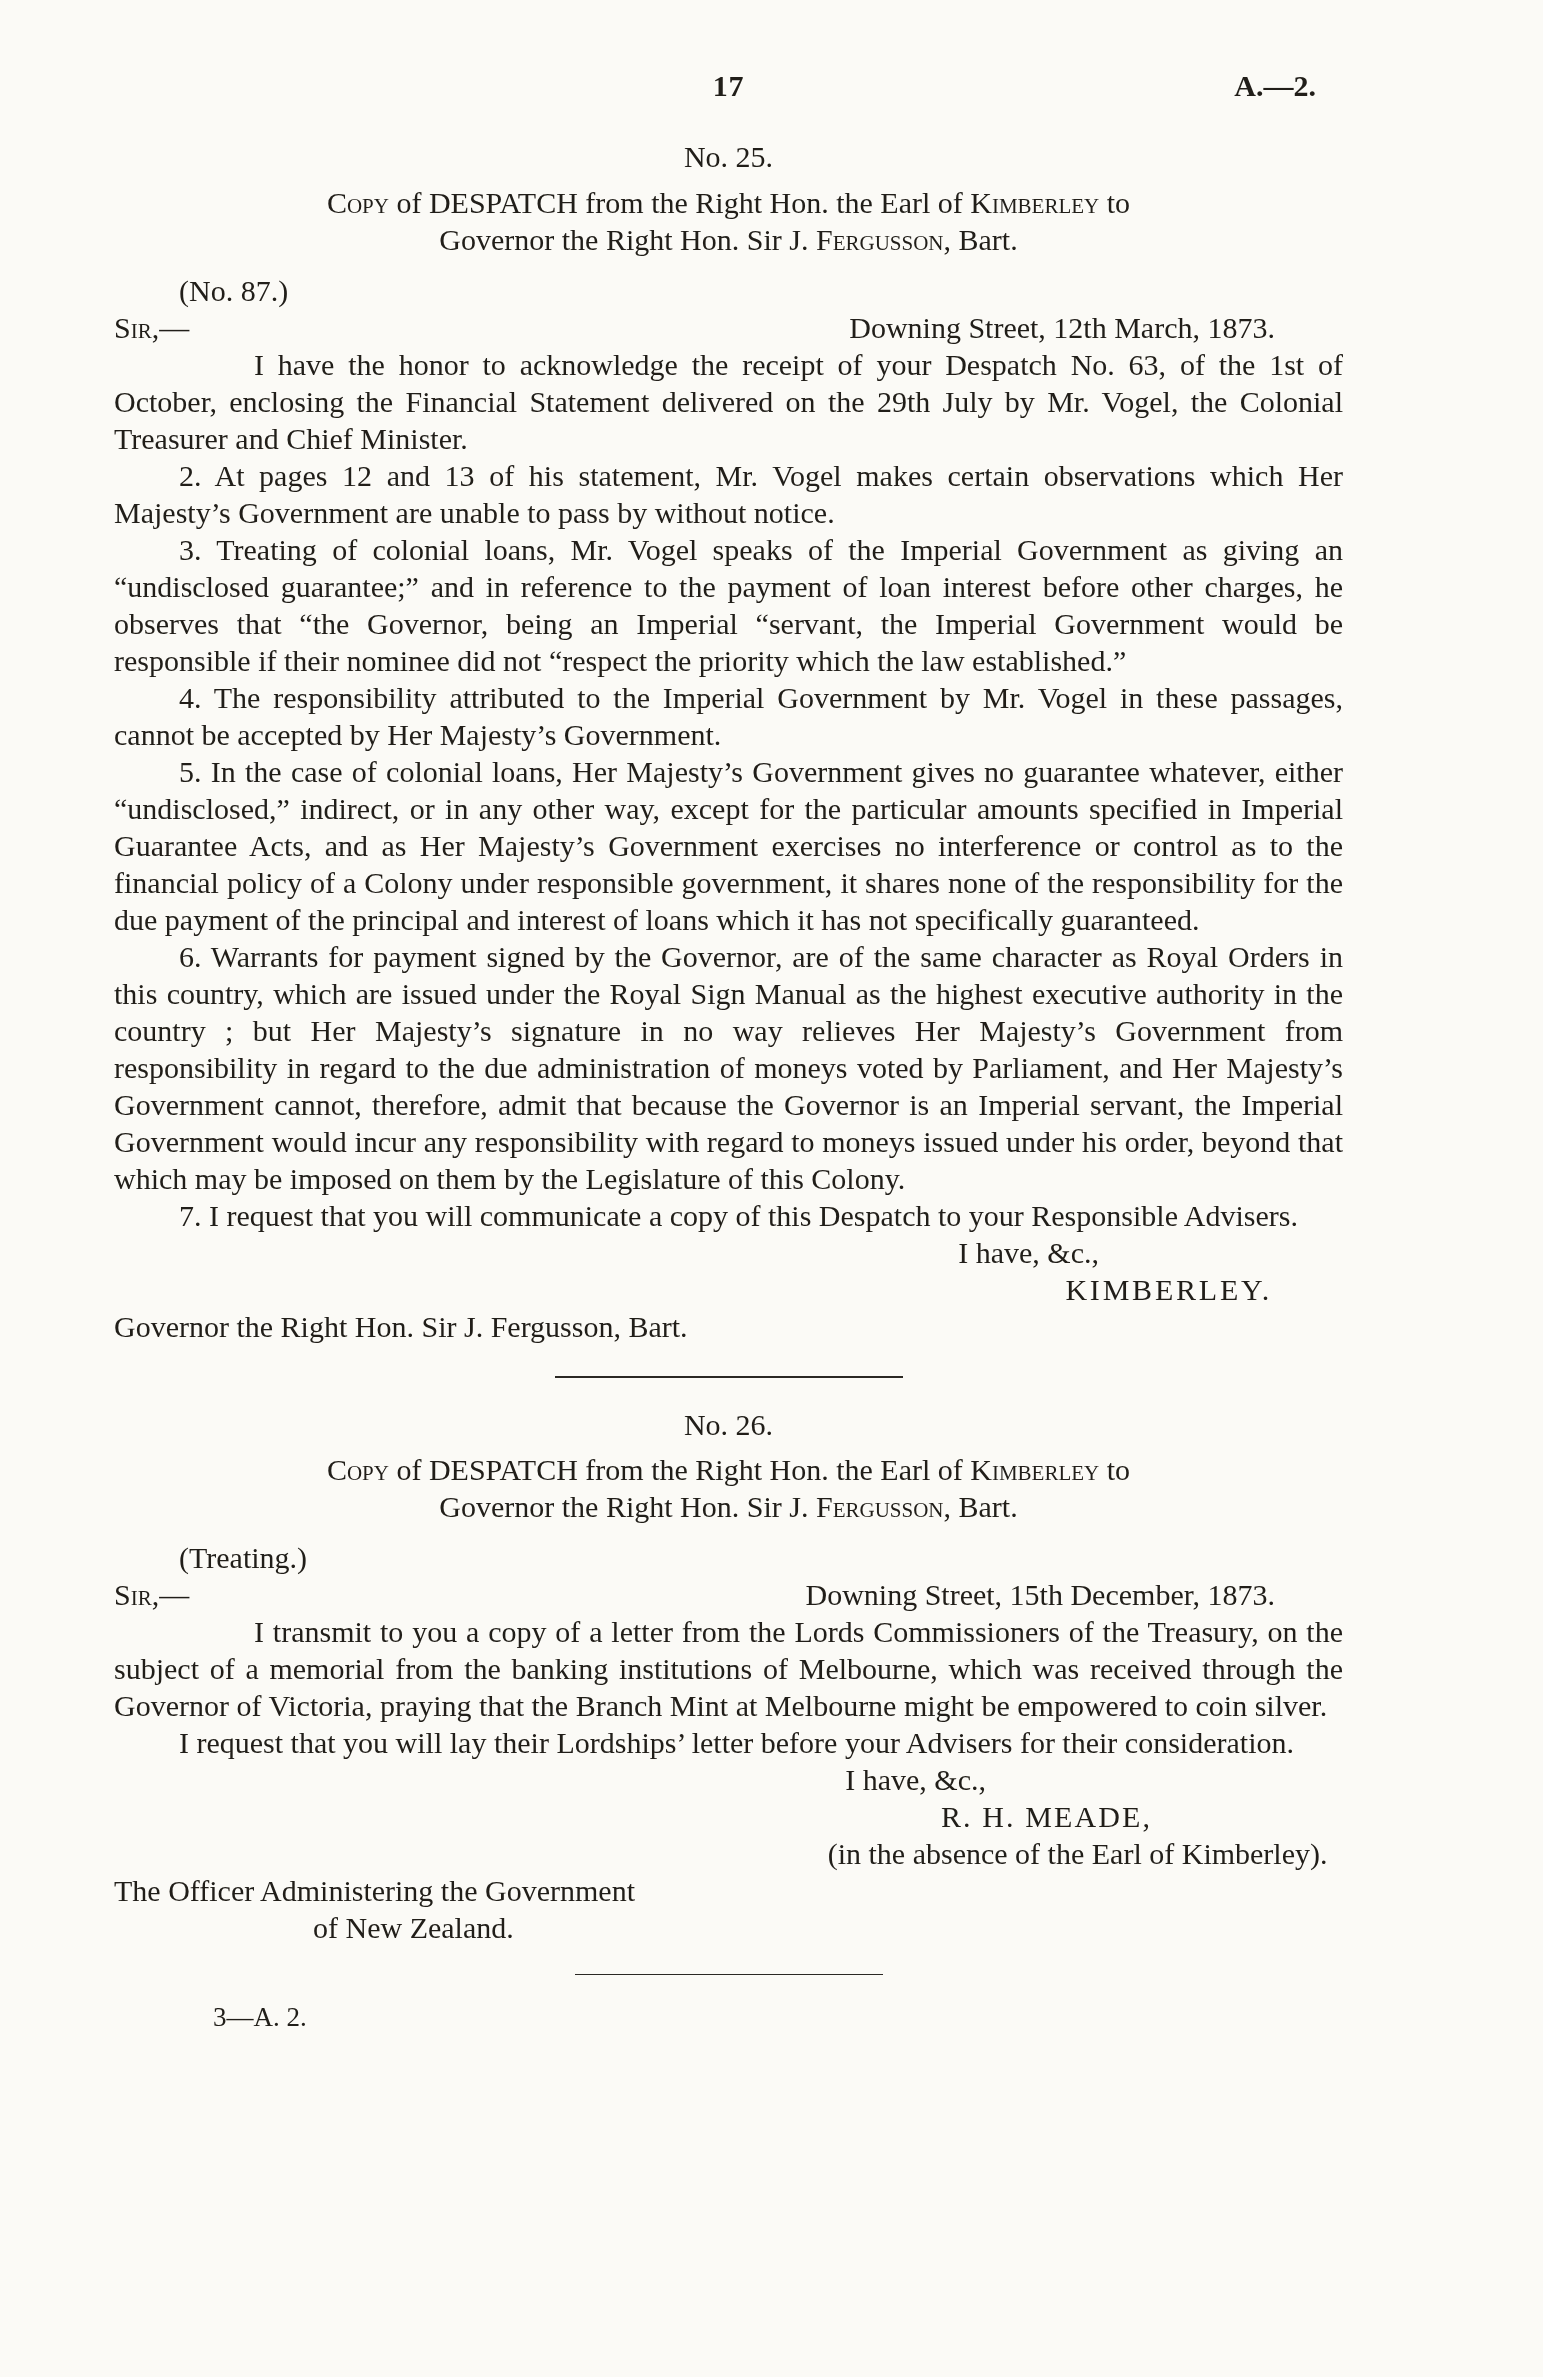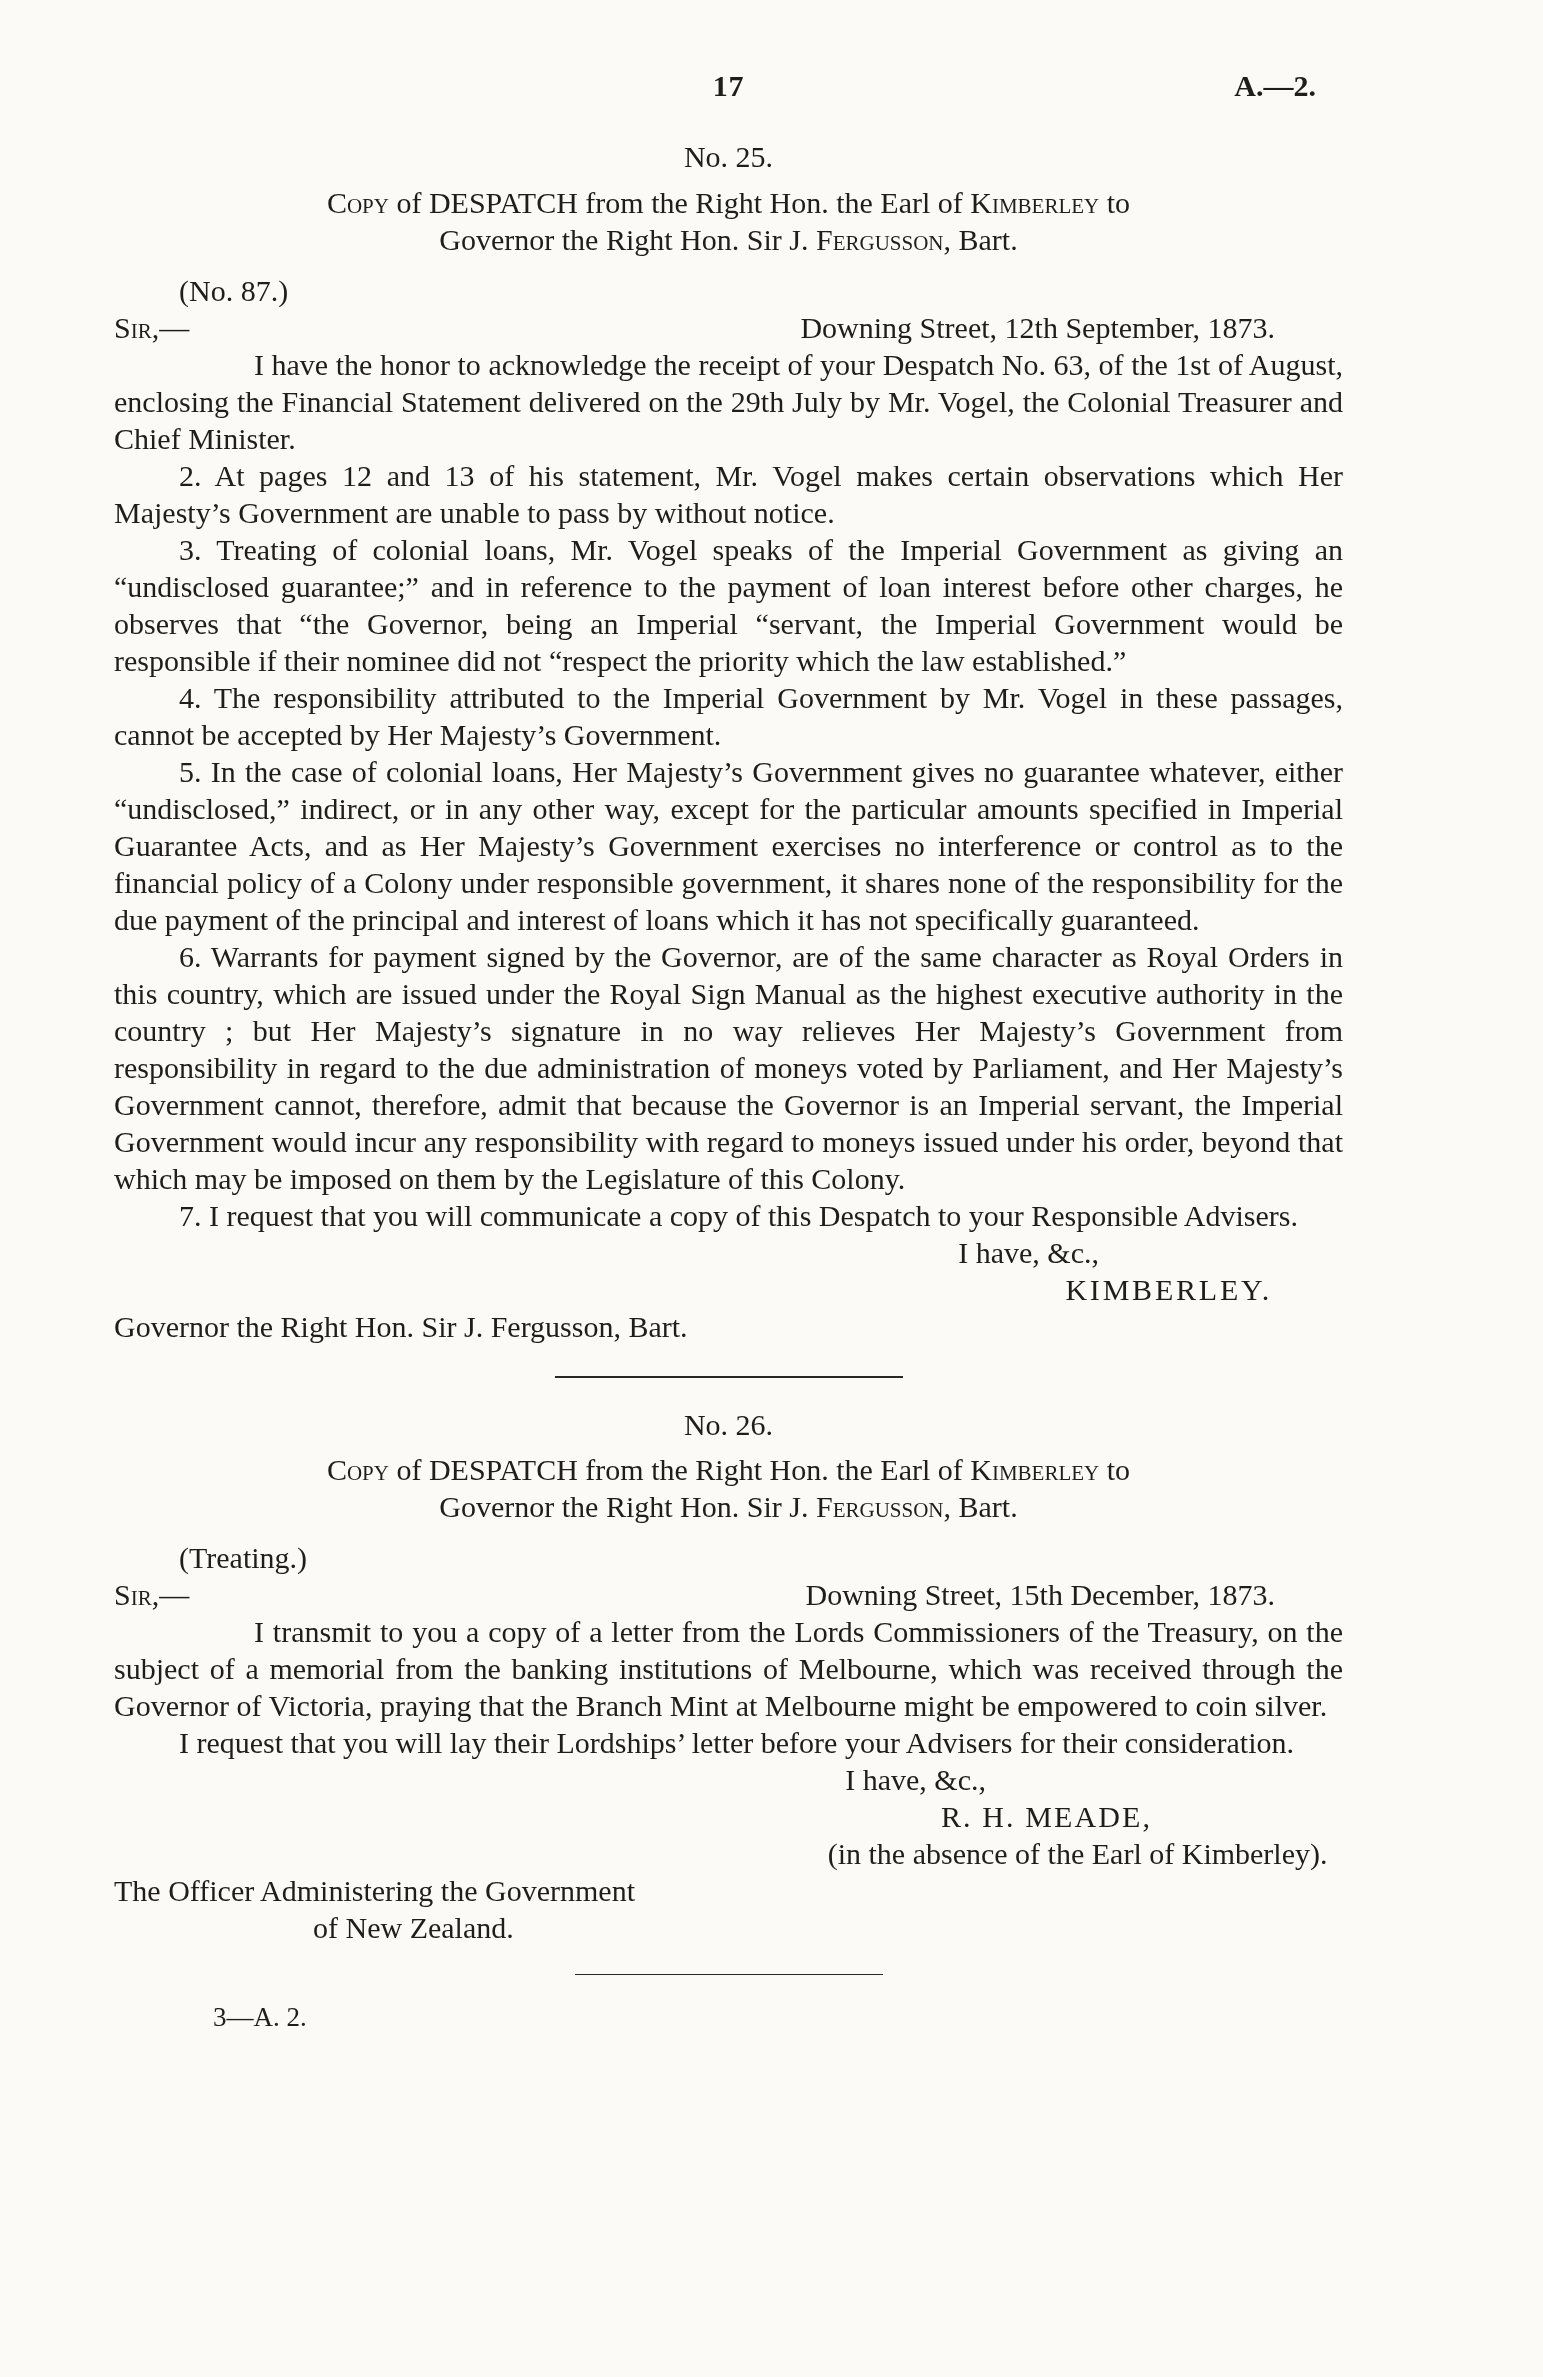--- a/index.html
+++ b/index.html
@@ -66,24 +66,24 @@
 
       <div class="despatch-heading">
         <div class="heading-line"><span class="sc">Copy</span><span> of DESPATCH from the Right Hon. the Earl of </span><span class="sc">Kimberley</span><span> to</span></div>
         <div class="heading-line"><span>Governor the Right Hon. Sir J. </span><span class="sc">Fergusson</span><span>, Bart.</span></div>
       </div>
 
       <div class="ref-line">(No. 87.)</div>
 
       <div class="sir-line">
         <span class="sc">Sir,—</span>
-        <span class="dateline">Downing Street, 12th September, 1873.</span>
+        <span class="dateline">Downing Street, 12th March, 1873.</span>
       </div>
 
-      <p class="body-para opening">I have the honor to acknowledge the receipt of your Despatch No. 63, of the 1st of August, enclosing the Financial Statement delivered on the 29th July by Mr. Vogel, the Colonial Treasurer and Chief Minister.</p>
+      <p class="body-para opening">I have the honor to acknowledge the receipt of your Despatch No. 63, of the 1st of October, enclosing the Financial Statement delivered on the 29th July by Mr. Vogel, the Colonial Treasurer and Chief Minister.</p>
       <p class="body-para">2. At pages 12 and 13 of his statement, Mr. Vogel makes certain observations which Her Majesty’s Government are unable to pass by without notice.</p>
       <p class="body-para">3. Treating of colonial loans, Mr. Vogel speaks of the Imperial Government as giving an “undisclosed guarantee;” and in reference to the payment of loan interest before other charges, he observes that “the Governor, being an Imperial “servant, the Imperial Government would be responsible if their nominee did not “respect the priority which the law established.”</p>
       <p class="body-para">4. The responsibility attributed to the Imperial Government by Mr. Vogel in these passages, cannot be accepted by Her Majesty’s Government.</p>
       <p class="body-para">5. In the case of colonial loans, Her Majesty’s Government gives no guarantee whatever, either “undisclosed,” indirect, or in any other way, except for the particular amounts specified in Imperial Guarantee Acts, and as Her Majesty’s Government exercises no interference or control as to the financial policy of a Colony under responsible government, it shares none of the responsibility for the due payment of the principal and interest of loans which it has not specifically guaranteed.</p>
       <p class="body-para">6. Warrants for payment signed by the Governor, are of the same character as Royal Orders in this country, which are issued under the Royal Sign Manual as the highest executive authority in the country ; but Her Majesty’s signature in no way relieves Her Majesty’s Government from responsibility in regard to the due administration of moneys voted by Parliament, and Her Majesty’s Government cannot, therefore, admit that because the Governor is an Imperial servant, the Imperial Government would incur any responsibility with regard to moneys issued under his order, beyond that which may be imposed on them by the Legislature of this Colony.</p>
       <p class="body-para">7. I request that you will communicate a copy of this Despatch to your Responsible Advisers.</p>
 
       <div class="closing v25">I have, &amp;c.,</div>
       <div class="closing s25">KIMBERLEY.</div>
       <div>Governor the Right Hon. Sir J. Fergusson, Bart.</div>

